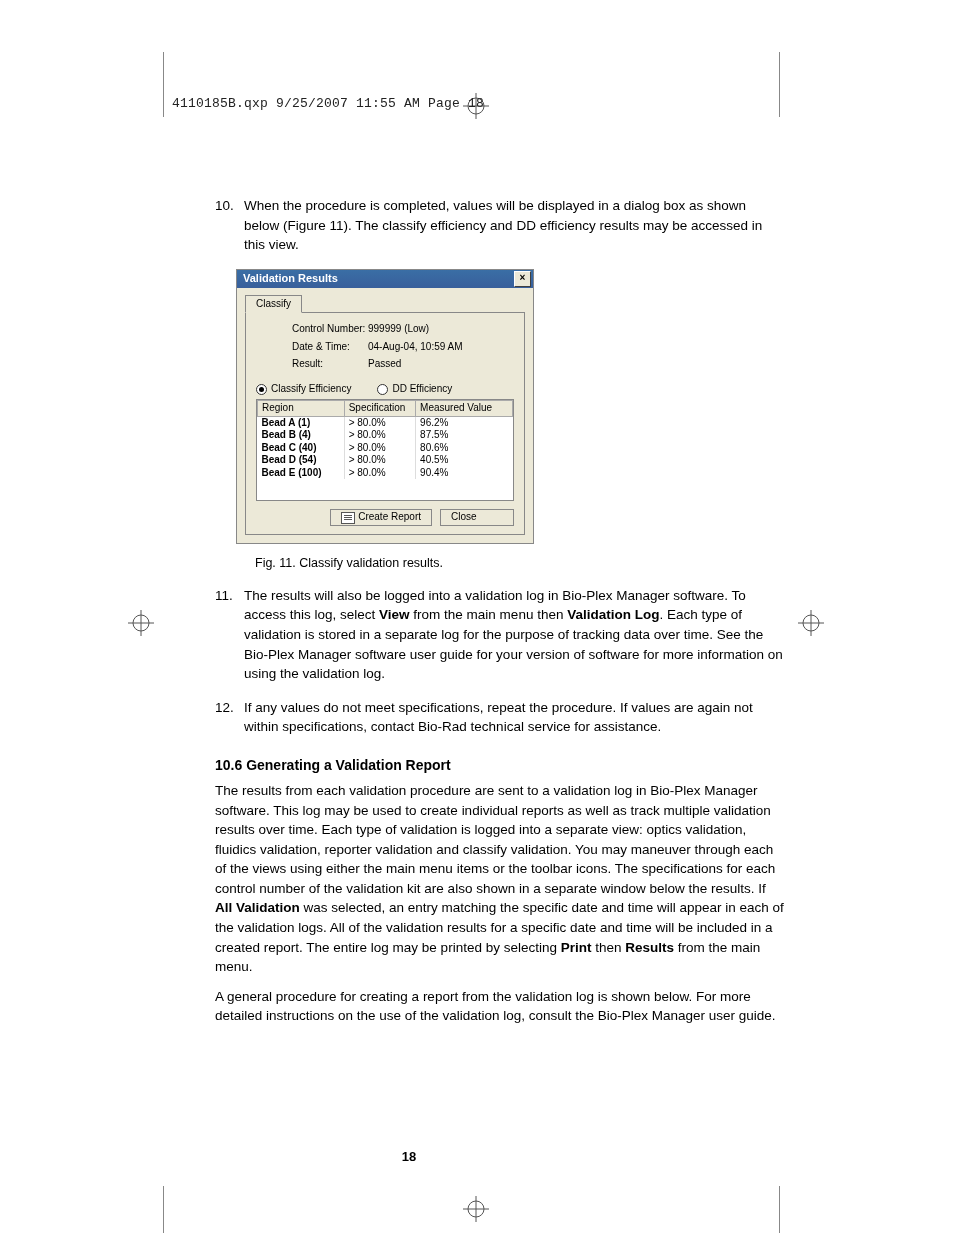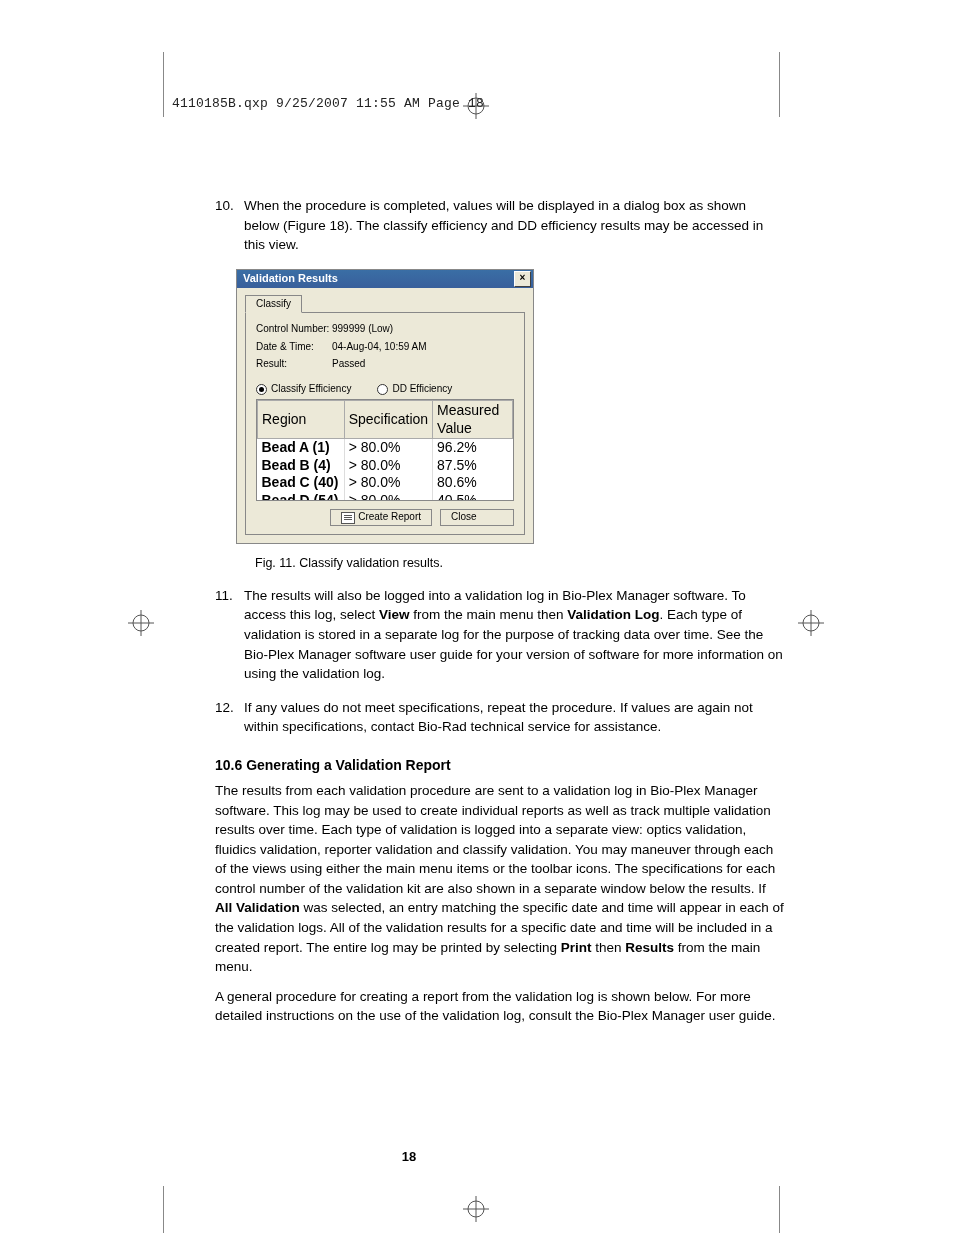--- a/index.html
+++ b/index.html
@@ -142,21 +142,21 @@
     background: #ece9d8;
     position: relative;
     top: 1px;
     font-size: 10px;
   }
   .tab-panel {
     border: 1px solid #888;
     padding: 10px 10px 8px 10px;
     background: #ece9d8;
   }
-  .kv-row { display:flex; margin-bottom:5px; }
+  .kv-row { display:flex; margin-bottom:5px;margin-left:36px; }
   .kv-key { width: 76px; }
   .opt-row { margin: 12px 0 4px 0; display:flex; gap:26px; }
   .radio {
     display:inline-block;
     width:9px;height:9px;
     border:1px solid #333;
     border-radius:50%;
     vertical-align:middle;
     margin-right:4px;
     position:relative;
@@ -172,21 +172,21 @@
   }
   .gridbox {
     border: 1px solid #888;
     background: #fff;
     height: 100px;
     overflow:hidden;
   }
   table.rt {
     width:100%;
     border-collapse: collapse;
-    font-size:14px;
+    font-size:10px;
   }
   table.rt th {
     background:#ece9d8;
     border:1px solid #aaa;
     font-weight:normal;
     padding:1px 4px;
     text-align:left;
   }
   table.rt td {
     padding: 0 4px;
@@ -263,21 +263,21 @@
         <line x1="13" y1="0" x2="13" y2="26" stroke="#555"></line>
       </svg>
   </div>
 
   <div class="header-line">4110185B.qxp  9/25/2007  11:55 AM  Page 18</div>
 
   <div class="content">
 
     <div class="ol-item">
       <div class="ol-num">10.</div>
-      <div class="ol-body">When the procedure is completed, values will be displayed in a dialog box as shown below (Figure 18). The classify efficiency and DD efficiency results may be accessed in this view.</div>
+      <div class="ol-body">When the procedure is completed, values will be displayed in a dialog box as shown below (Figure 11). The classify efficiency and DD efficiency results may be accessed in this view.</div>
     </div>
 
     <div class="dialog-wrap">
       <div class="dlg-title">
         <span>Validation Results</span>
         <span class="dlg-close">×</span>
       </div>
       <div class="dlg-body">
         <span class="tab">Classify</span>
         <div class="tab-panel">

